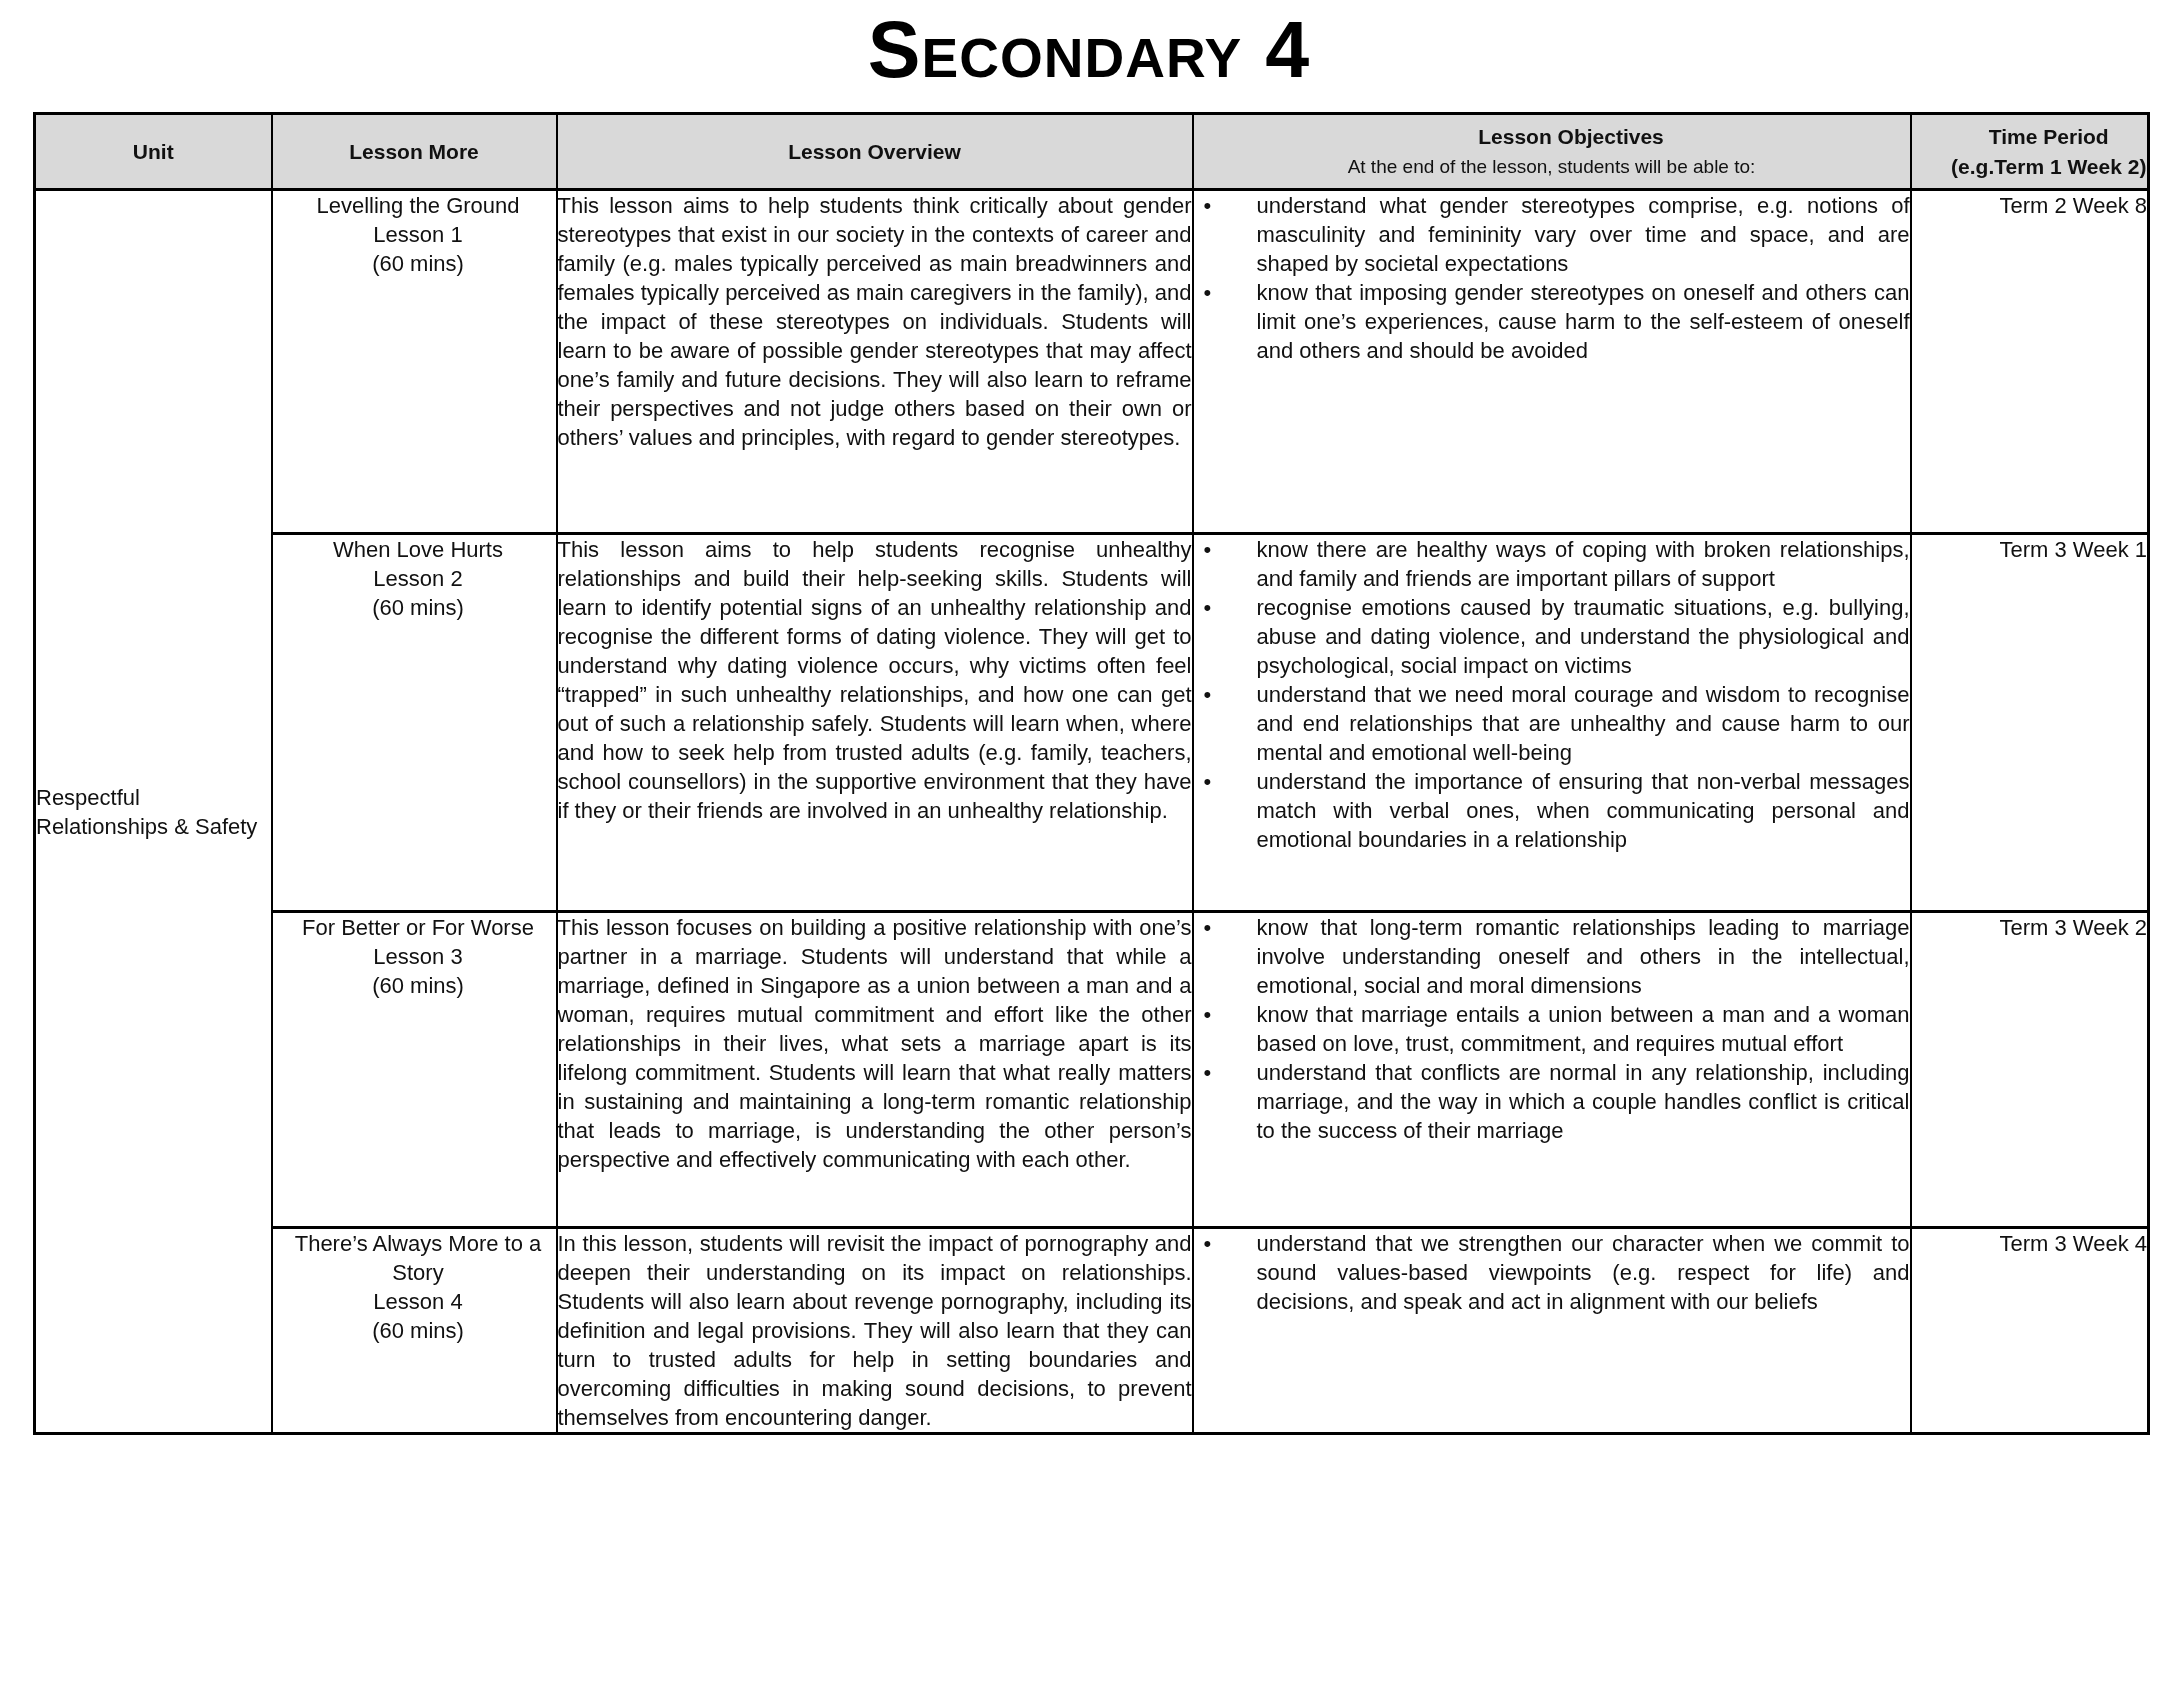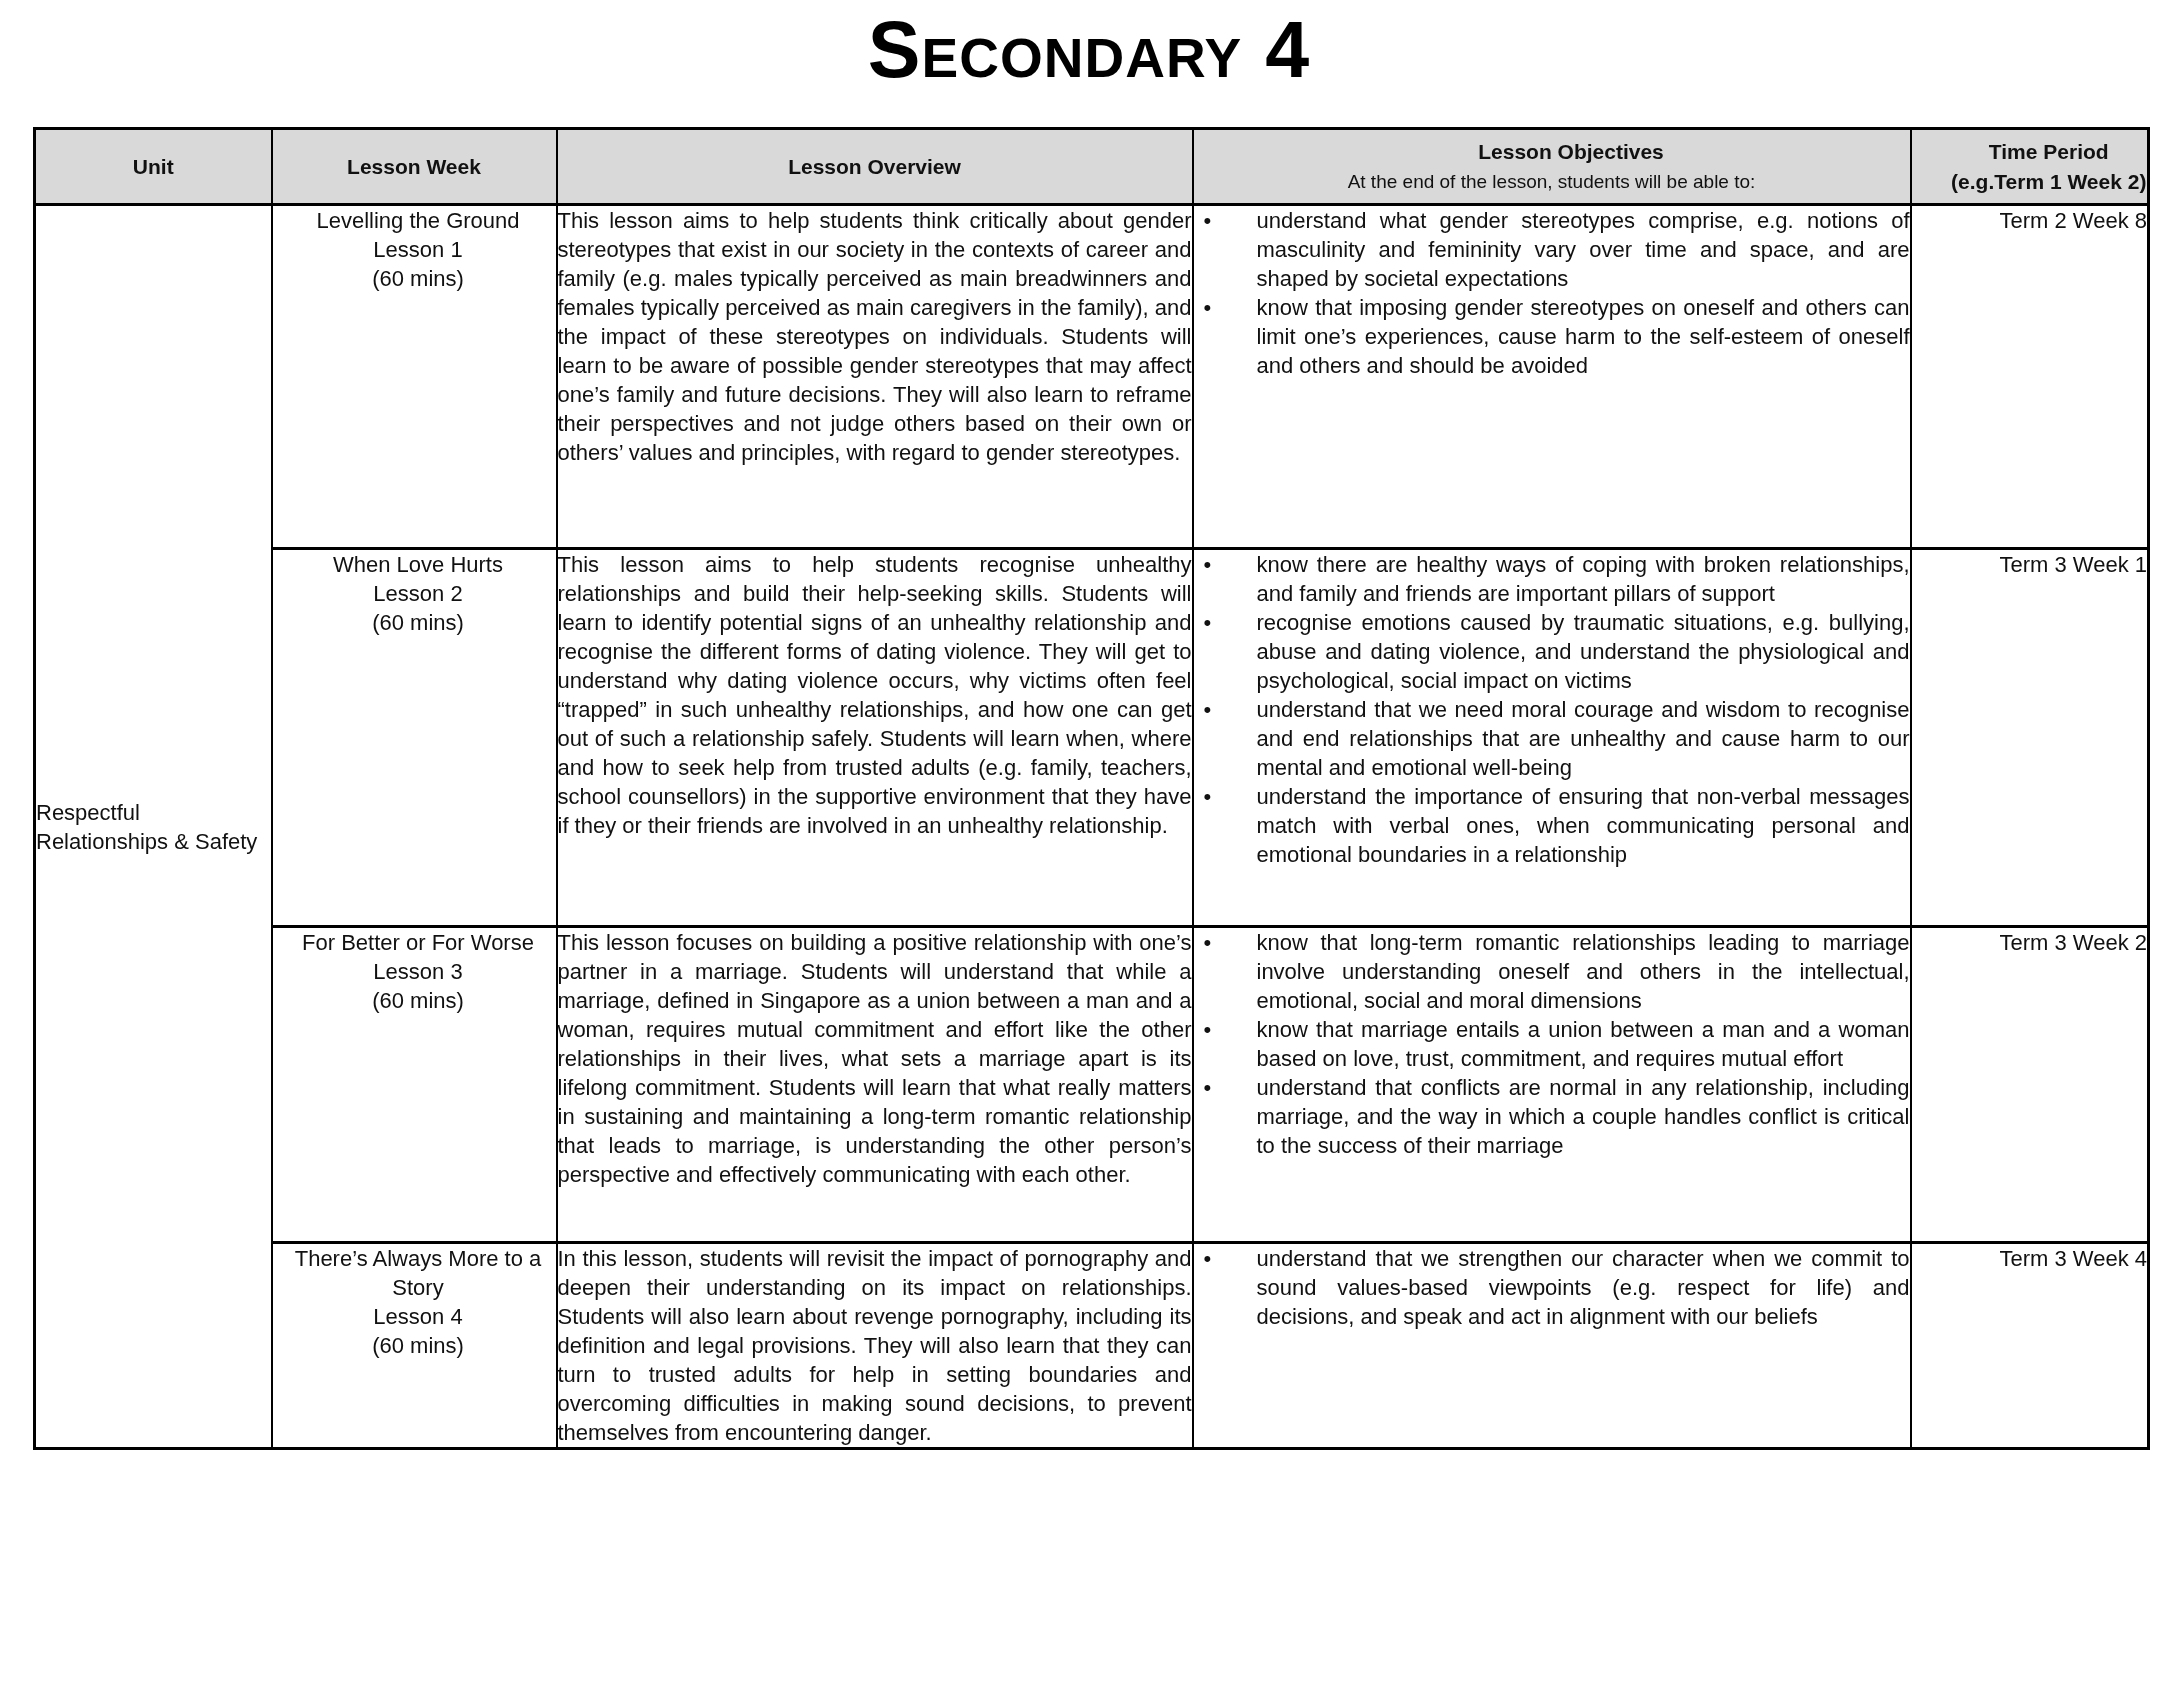--- a/index.html
+++ b/index.html
@@ -1,21 +1,21 @@
 <!DOCTYPE html>
 <html><head>
 <meta charset="utf-8">
 <style>
   html, body { margin:0; padding:0; background:#ffffff; }
   body { width:2178px; height:1683px; position:relative; overflow:hidden;
          font-family:"Liberation Sans", sans-serif; color:#111; }
   .title { position:absolute; left:0; top:2px; width:2178px; text-align:center;
            font-family:"Liberation Sans", sans-serif; font-weight:bold;
            font-size:79px; font-variant:small-caps; letter-spacing:1px; line-height:95px; color:#000; }
-  table.plan { position:absolute; left:33px; top:127px; width:2113px;
+  table.plan { position:absolute; left:33px; top:112px; width:2113px;
                border-collapse:collapse; table-layout:fixed; }
   table.plan th, table.plan td { border:2px solid #000; vertical-align:top; padding:0; }
   table.plan tr.row td { border-top:3px solid #000; border-bottom:3px solid #000; }
   table.plan { border:3px solid #000; }
   thead th { background:#d9d9d9; font-weight:bold; font-size:21px; text-align:center;
              vertical-align:middle !important; height:73px; line-height:30px; }
   thead th .sub { font-weight:normal; font-size:19px; display:block; }
   thead th .sub-bold { font-weight:bold; font-size:21px; display:block;margin-left:39px; }
   td { font-size:22px; line-height:29px; }
   td.unit { vertical-align:middle !important; padding:0 10px; }
@@ -37,21 +37,21 @@
   <colgroup>
     <col style="width:237px">
     <col style="width:285px">
     <col style="width:636px">
     <col style="width:718px">
     <col style="width:238px">
   </colgroup>
   <thead>
     <tr>
       <th>Unit</th>
-      <th>Lesson Week</th>
+      <th>Lesson More</th>
       <th>Lesson Overview</th>
       <th>
         <span class="sub-bold">Lesson Objectives</span>
         <span class="sub">At the end of the lesson, students will be able to:</span>
       </th>
       <th>
         <span class="sub-bold">Time Period</span>
         <span class="sub-bold">(e.g.Term 1 Week 2)</span>
       </th>
     </tr>

